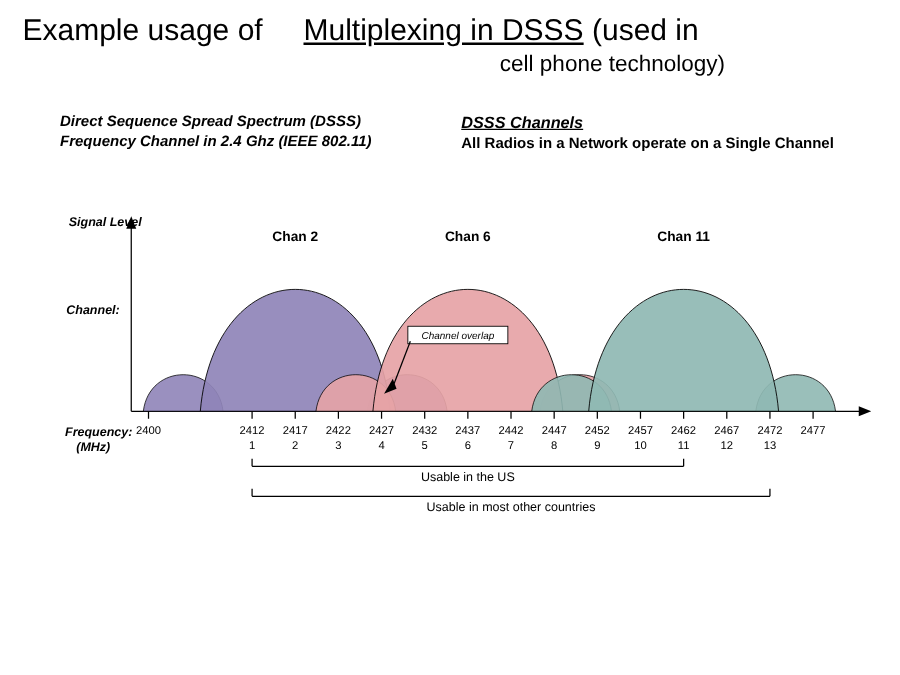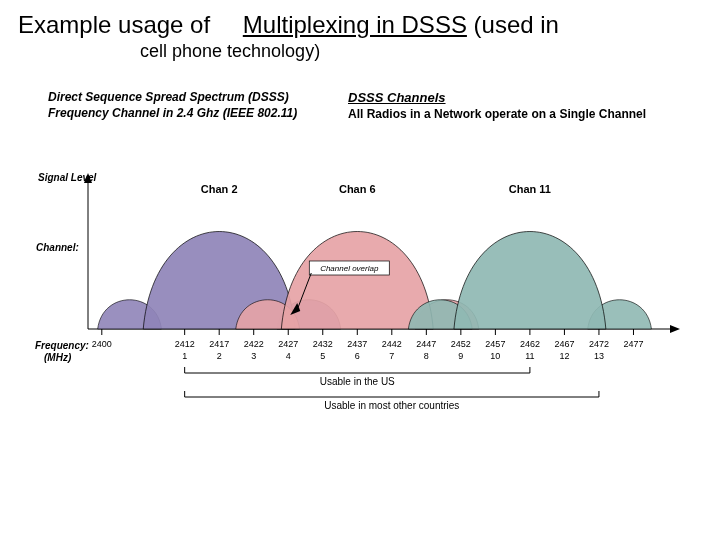--- a/index.html
+++ b/index.html
@@ -17,54 +17,54 @@
     font-size: 24px;
     line-height: 1.25;
   }
   .slide-title .underline {
     text-decoration: underline;
     margin-left: 26px;
   }
   .slide-title .sub {
     font-size: 18px;
     display: block;
-    text-align: left;
+    text-align: right;
     width: 440px;
     margin: 0 auto;
   }
   .figure-wrap {
     position: relative;
     margin: 26px 28px 0 28px;
   }
   .fig-title {
     font-weight: bold;
     font-style: italic;
     font-size: 12px;
     line-height: 1.35;
     margin-left: 20px;
   }
   .fig-subtitle {
     position: absolute;
     top: 0;
-    left: 320px;
+    left: 341px;
     font-size: 12px;
     line-height: 1.35;
   }
   .fig-subtitle .hdr {
     font-weight: bold;
     font-style: italic;
     text-decoration: underline;
     font-size: 13px;
   }
   .plot {
     position: relative;
     width: 640px;
     height: 220px;
     margin-top: 18px;
-    margin-left: 0;
+    margin-left: 17px;
   }
   svg { display:block; }
   .axis-label {
     font-family: Arial, sans-serif;
     font-size: 10px;
     font-weight: bold;
     font-style: italic;
     fill: #000;
   }
   .tick-label {

